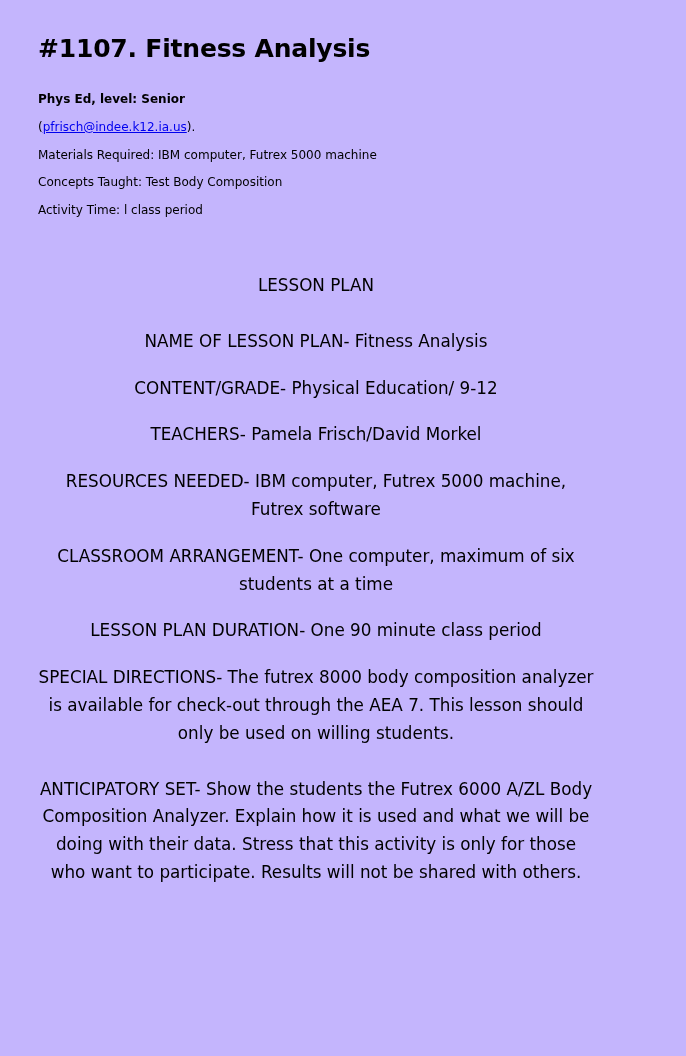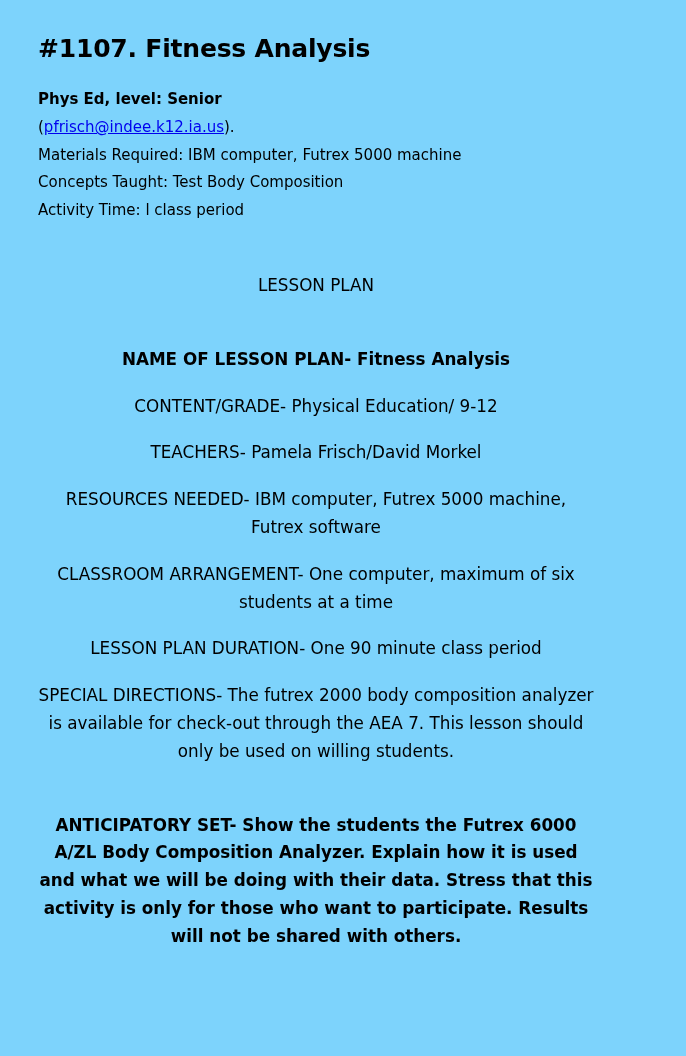--- a/index.html
+++ b/index.html
@@ -14,39 +14,39 @@
     overflow: hidden;
     font-family: "DejaVu Sans", "Liberation Sans", sans-serif;
     color: #000000;
     -webkit-font-smoothing: antialiased;
   }
   .page {
     box-sizing: border-box;
     width: 686px;
     height: 1056px;
     padding: 28px 92px 0 38px;
-    background: #7dd3fc;
+    background: #c4b5fd;
   }
 
   
   .doc-title {
     font-size: 25px;
     font-weight: bold;
     line-height: 30px;
     letter-spacing: -0.2px;
     margin: 0;
     padding-top: 6px;
   }
 
   
   .meta-block {
     margin-top: 22px;
   }
   .meta-line {
-    font-size: 15px;
+    font-size: 12px;
     line-height: 27.8px;
     white-space: nowrap;
   }
   .meta-line.bold {
     font-weight: bold;
   }
   .email-link {
     color: #0000ee;
   }
 
@@ -55,22 +55,21 @@
     margin-top: 47px;
   }
   .para {
     font-size: 16.8px;
     line-height: 27.8px;
     margin: 0 0 19px 0;
     max-width: 558px;
     text-align: center;
   }
   .para.gap-before {
-    margin-top: 46px;
-    font-weight: bold;
+    margin-top: 28px;
   }
   .para.last {
     margin-bottom: 0;
   }
 </style>
 </head>
 <body>
 
 <div class="page">
 
@@ -102,19 +101,19 @@
 
     <p class="para">TEACHERS- Pamela Frisch/David Morkel</p>
 
 
     <p class="para">RESOURCES NEEDED- IBM computer, Futrex 5000 machine, Futrex software</p>
 
     <p class="para">CLASSROOM ARRANGEMENT- One computer, maximum of six students at a time</p>
 
     <p class="para">LESSON PLAN DURATION- One 90 minute class period</p>
 
-    <p class="para">SPECIAL DIRECTIONS- The futrex 2000 body composition analyzer is available for check-out through the AEA 7. This lesson should only be used on willing students.</p>
+    <p class="para">SPECIAL DIRECTIONS- The futrex 8000 body composition analyzer is available for check-out through the AEA 7. This lesson should only be used on willing students.</p>
 
     <p class="para gap-before last">ANTICIPATORY SET- Show the students the Futrex 6000 A/ZL Body Composition Analyzer. Explain how it is used and what we will be doing with their data. Stress that this activity is only for those who want to participate. Results will not be shared with others.</p>
 
   </div>
 
 </div>
 
 </body></html>

